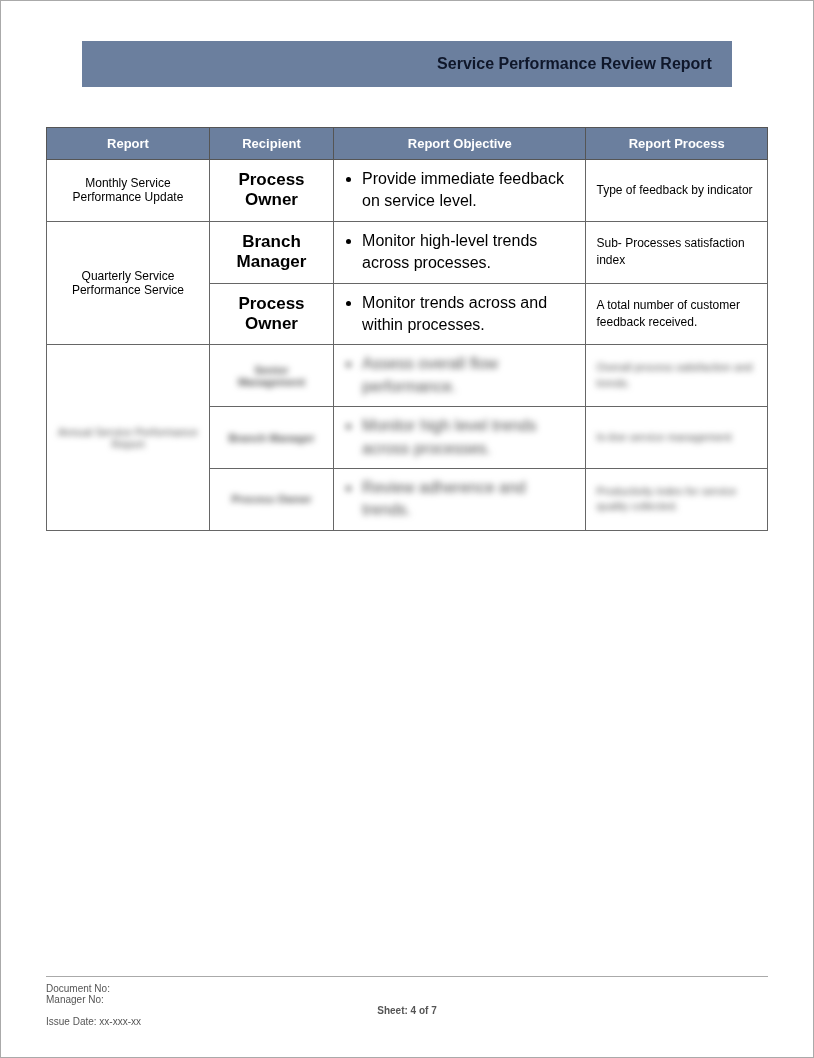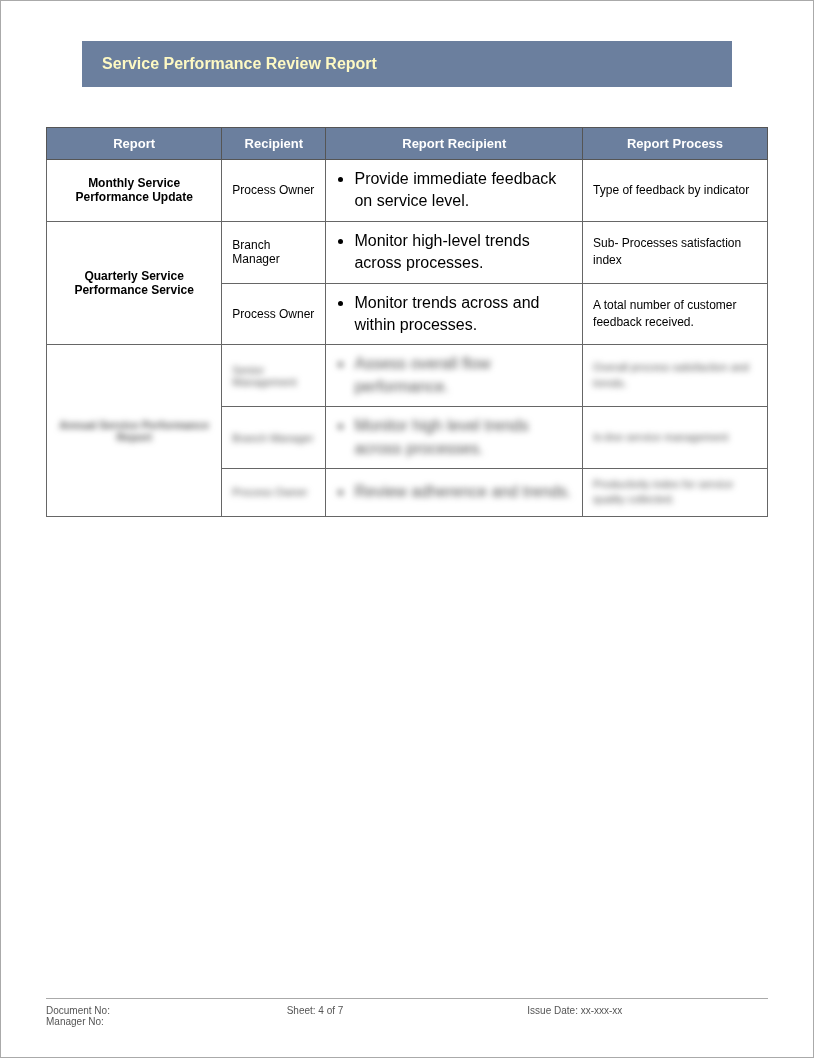--- a/index.html
+++ b/index.html
@@ -17,22 +17,22 @@
       min-height: 1058px;
       background: #fff;
       border: 1px solid #aaa;
       position: relative;
       padding: 40px 45px 30px 45px;
       display: flex;
       flex-direction: column;
     }
     .title-banner {
       background: #6b7f9e;
-      color: #fef9c3;
-      text-align: left;
+      color: #0f172a;
+      text-align: right;
       font-size: 16px;
       font-weight: bold;
       padding: 14px 20px;
       margin-bottom: 40px;
       width: 90%;
       align-self: center;
     }
     table {
       width: 100%;
       border-collapse: collapse;
@@ -47,28 +47,28 @@
       border: 1px solid #555;
       font-size: 13px;
     }
     td {
       border: 1px solid #666;
       padding: 8px 10px;
       vertical-align: middle;
       font-size: 12px;
     }
     .report-name {
-      font-weight: bold;
+      font-weight: normal;
       text-align: center;
       font-size: 12px;
     }
     .recipient-cell {
-      font-weight: normal;
-      text-align: left;
-      font-size: 12px;
+      font-weight: bold;
+      text-align: center;
+      font-size: 17px;
     }
     .objective-cell ul {
       list-style: disc;
       padding-left: 18px;
     }
     .objective-cell li {
       font-size: 16px;
       line-height: 1.4;
     }
     .content-cell {
@@ -81,42 +81,45 @@
       font-size: 11px;
     }
     .footer {
       border-top: 1px solid #aaa;
       padding-top: 6px;
       margin-top: 30px;
       display: flex;
       justify-content: space-between;
       font-size: 10px;
       color: #555;
+      flex-direction: column;
     }
     .footer-left, .footer-center, .footer-right {
       flex: 1;
     }
     .footer-center {
+      text-align: center;
+      font-weight: bold;
     }
     .footer-right {
     }
   </style>
 </head>
 <body>
 
 <div class="page">
 
   <div class="title-banner">Service Performance Review Report</div>
 
   <table>
     <thead>
       <tr>
         <th>Report</th>
         <th>Recipient</th>
-        <th>Report Recipient</th>
+        <th>Report Objective</th>
         <th>Report Process</th>
       </tr>
     </thead>
     <tbody>
 
       <tr>
         <td class="report-name">Monthly Service Performance Update</td>
         <td class="recipient-cell">Process Owner</td>
         <td class="objective-cell">
           <ul>

